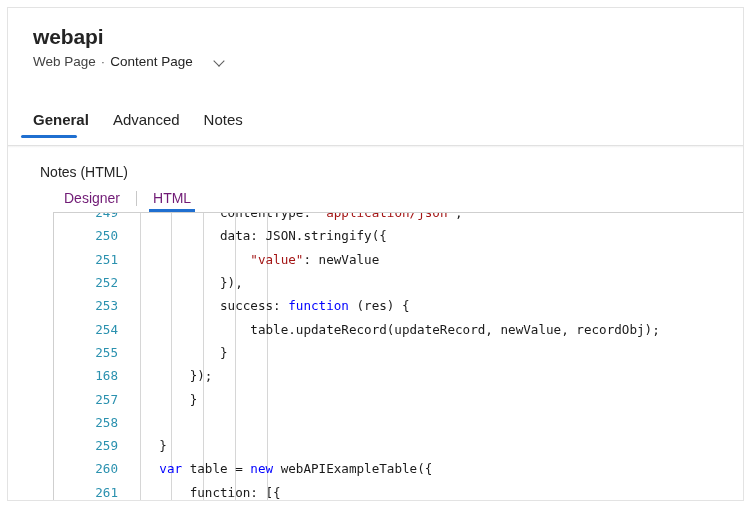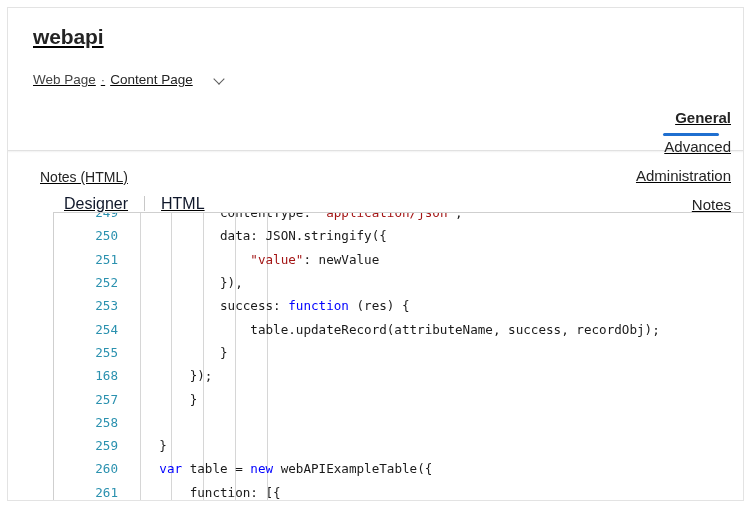--- a/index.html
+++ b/index.html
@@ -21,38 +21,37 @@
   .form-card {
     position: absolute;
     left: 7px;
     top: 7px;
     width: 737px;
     height: 494px;
     background: #ffffff;
     border: 1px solid #e3e3e3;
     box-sizing: border-box;
     overflow: hidden;
-    text-decoration: underline;
   }
 
   
   .hdr {
     padding: 16px 0 0 25px;
   }
   .hdr-title {
     font-size: 21px;
     font-weight: 600;
     color: #242424;
     line-height: 26px;
     letter-spacing: -0.1px;
   }
   .hdr-sub {
     display: flex;
     align-items: flex-start;
-    margin-top: 21px;
+    margin-top: 3px;
     font-size: 13.5px;
     color: #424242;
     line-height: 18px;
   }
   .hdr-sub .dot {
     margin: 0 5px 0 5px;
     color: #616161;
     font-size: 13px;
   }
   .type-picker {
@@ -79,24 +78,23 @@
     border-right: 1.1px solid #5c5c5c;
     border-bottom: 1.1px solid #5c5c5c;
     transform: rotate(45deg);
   }
 
   
   .tabstrip {
     display: flex;
     align-items: flex-end;
     gap: 0;
-    margin-top: 19px;
+    margin-top: 32px;
     padding-left: 25px;
     height: 36px;
-    flex-direction: column;
   }
   .tab {
     position: relative;
     font-size: 15px;
     color: #242424;
     padding: 0 12px 9px 12px;
     cursor: pointer;
     white-space: nowrap;
     line-height: 20px;
   }
@@ -136,22 +134,22 @@
 
   
   .subtabs {
     display: flex;
     align-items: center;
     margin: 8px 0 0 22px;
     height: 22px;
   }
   .subtab {
     position: relative;
-    font-size: 16px;
-    color: #0f172a;
+    font-size: 14px;
+    color: #701a75;
     padding: 0 2px 4px 2px;
     cursor: pointer;
     line-height: 17px;
   }
   .subtab.sel::after {
     content: "";
     position: absolute;
     left: -2px;
     right: -2px;
     bottom: -1px;
@@ -250,21 +248,20 @@
         <span class="type-picker">
           <span>Content Page</span>
           <span class="chev"></span>
         </span>
       </div>
     </div>
 
     <div class="tabstrip">
       <div class="tab sel">General</div>
       <div class="tab">Advanced</div>
-      <div class="tab">Administration</div>
       <div class="tab">Notes</div>
     </div>
     <div class="tab-divider"></div>
     <div class="tab-divider-shadow"></div>
 
     <div class="section">
       <div class="section-label">Notes (HTML)</div>
       <div class="subtabs">
         <div class="subtab">Designer</div>
         <div class="subtab-sep"></div>
@@ -279,21 +276,21 @@
           <div class="guide" style="left: 63px;"></div>
           <div class="guide" style="left: 95px;"></div>
           <div class="guide" style="left: 127px;"></div>
         </div>
       <div class="editor-scroll" id="editor-scroll">
           <div class="code-row row-clip"><div class="gutter">249</div><div class="codecell"><span class="plain">            contentType: </span><span class="str">"application/json"</span><span class="plain">,</span></div></div>
           <div class="code-row"><div class="gutter">250</div><div class="codecell"><span class="plain">            data: JSON.stringify({</span></div></div>
           <div class="code-row"><div class="gutter">251</div><div class="codecell"><span class="plain">                </span><span class="str">"value"</span><span class="plain">: newValue</span></div></div>
           <div class="code-row"><div class="gutter">252</div><div class="codecell"><span class="plain">            }),</span></div></div>
           <div class="code-row"><div class="gutter">253</div><div class="codecell"><span class="plain">            success: </span><span class="kw">function</span><span class="plain"> (res) {</span></div></div>
-          <div class="code-row"><div class="gutter">254</div><div class="codecell"><span class="plain">                table.updateRecord(attributeName, success, recordObj);</span></div></div>
+          <div class="code-row"><div class="gutter">254</div><div class="codecell"><span class="plain">                table.updateRecord(updateRecord, newValue, recordObj);</span></div></div>
           <div class="code-row"><div class="gutter">255</div><div class="codecell"><span class="plain">            }</span></div></div>
           <div class="code-row"><div class="gutter">168</div><div class="codecell"><span class="plain">        });</span></div></div>
           <div class="code-row"><div class="gutter">257</div><div class="codecell"><span class="plain">        }</span></div></div>
           <div class="code-row"><div class="gutter">258</div></div>
           <div class="code-row"><div class="gutter">259</div><div class="codecell"><span class="plain">    }</span></div></div>
           <div class="code-row"><div class="gutter">260</div><div class="codecell"><span class="plain">    </span><span class="kw">var</span><span class="plain"> table = </span><span class="kw">new</span><span class="plain"> webAPIExampleTable({</span></div></div>
           <div class="code-row"><div class="gutter">261</div><div class="codecell"><span class="plain">        function: [{</span></div></div>
           <div class="code-row"><div class="gutter">262</div><div class="codecell"><span class="plain">            name: </span><span class="str">'firstname'</span><span class="plain">,</span></div></div>
         </div>
     </div>

